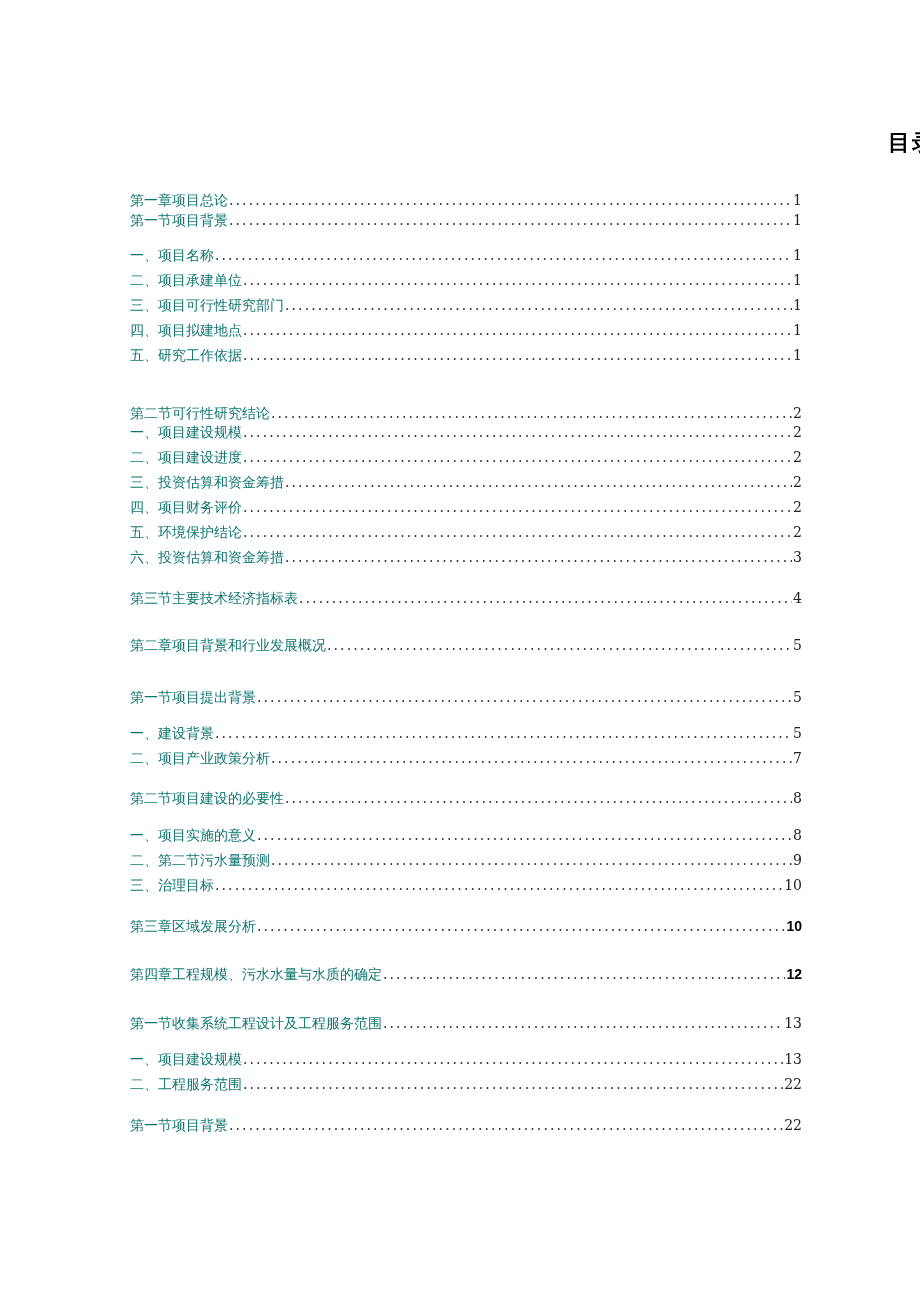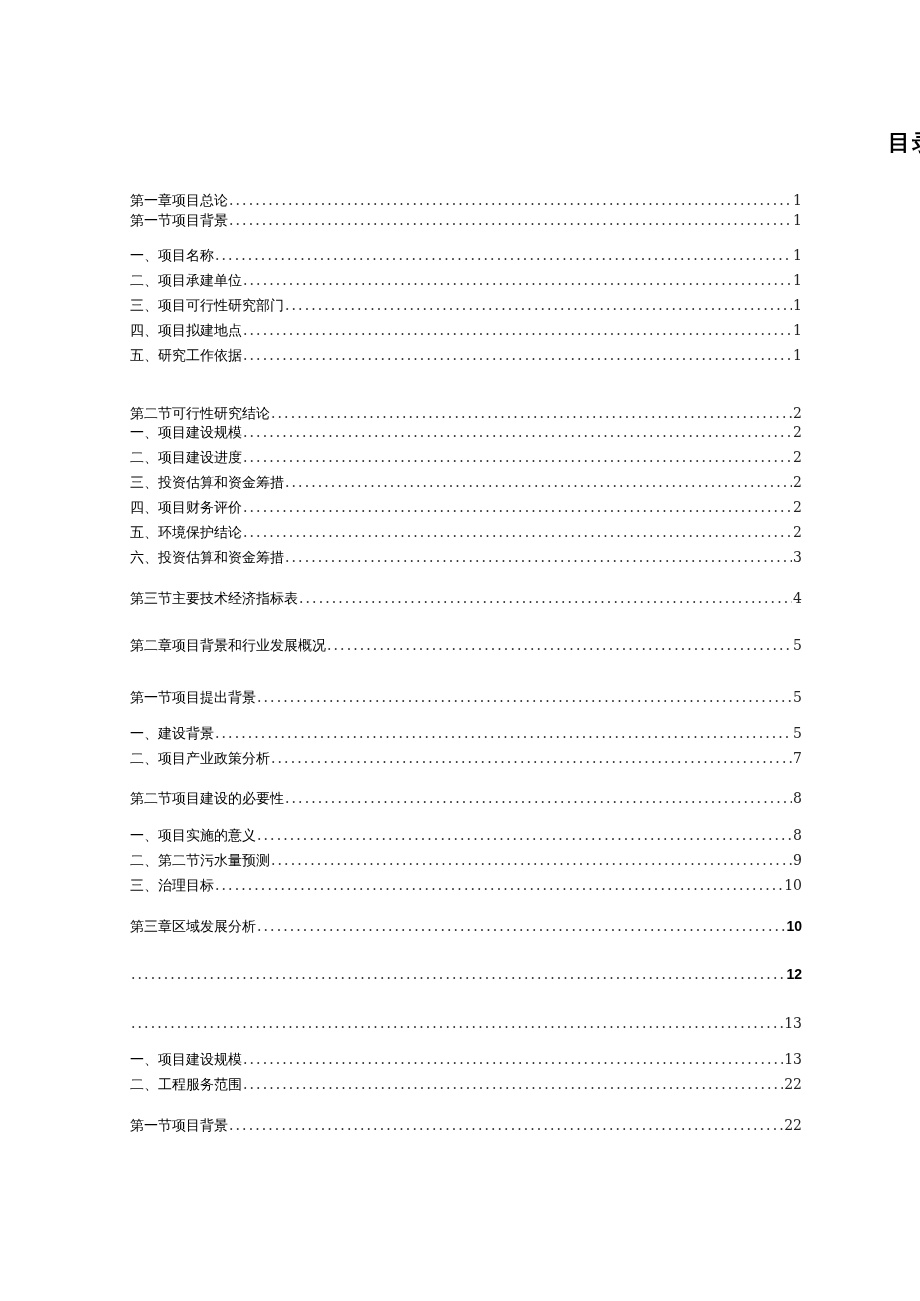--- a/index.html
+++ b/index.html
@@ -4,21 +4,21 @@
 <style>
   html, body { margin: 0; padding: 0; background: #ffffff; }
   body { width: 920px; height: 1301px; position: relative; overflow: hidden;
          font-family: "DejaVu Serif", "Liberation Serif", serif; color: #111; }
   .title { position: absolute; left: 0; width: 920px; top: 128px; text-align: right;
            font-family: Liberation Mono, monospace; font-size: 22px;
            font-weight: bold; letter-spacing: 2px; color: #000; padding-left: 16px; }
   .toc-row { position: absolute; left: 130px; width: 672px; height: 20px;
              display: flex; align-items: baseline; font-size: 14px; line-height: 20px;
              white-space: nowrap; }
-  .toc-label { flex: 0 0 auto; color: #000000; }
+  .toc-label { flex: 0 0 auto; color: #0f766e; }
   .toc-leader { flex: 1 1 auto; overflow: hidden; color: #333; letter-spacing: 2.1px;
                 margin: 0 1px; }
   .toc-leader::before {
     content: "........................................................................................................................................................................................................";
   }
   .toc-page { flex: 0 0 auto; color: #222; font-size: 14px; }
   .toc-page.bold { font-family: "Liberation Sans", "DejaVu Sans", sans-serif; font-weight: bold; color: #000; }
 </style>
 </head>
 <body>
@@ -140,24 +140,26 @@
       <span class="toc-label">三、治理目标</span>
       <span class="toc-leader"></span>
       <span class="toc-page">10</span>
     </div>
   <div class="toc-row" style="top:916px">
       <span class="toc-label">第三章区域发展分析</span>
       <span class="toc-leader"></span>
       <span class="toc-page bold">10</span>
     </div>
   <div class="toc-row" style="top:964px">
+      <span class="toc-label">第四章工程规模、污水水量与水质的确定</span>
       <span class="toc-leader"></span>
       <span class="toc-page bold">12</span>
     </div>
   <div class="toc-row" style="top:1013px">
+      <span class="toc-label">第一节收集系统工程设计及工程服务范围</span>
       <span class="toc-leader"></span>
       <span class="toc-page">13</span>
     </div>
   <div class="toc-row" style="top:1049px">
       <span class="toc-label">一、项目建设规模</span>
       <span class="toc-leader"></span>
       <span class="toc-page">13</span>
     </div>
   <div class="toc-row" style="top:1074px">
       <span class="toc-label">二、工程服务范围</span>

